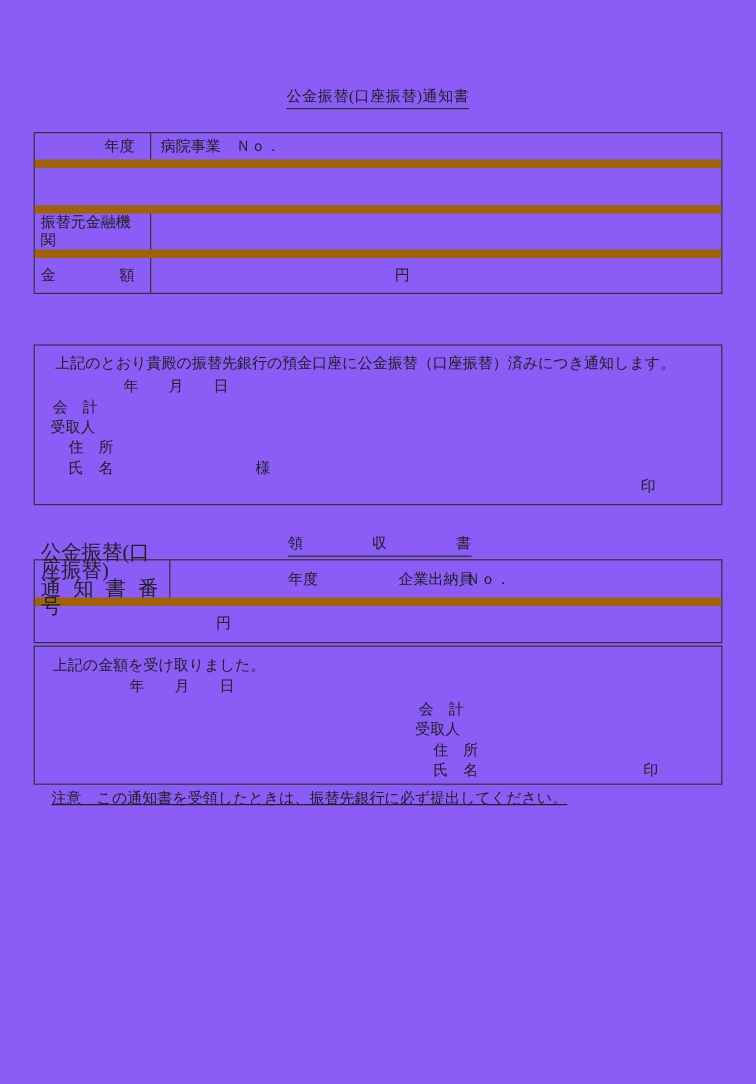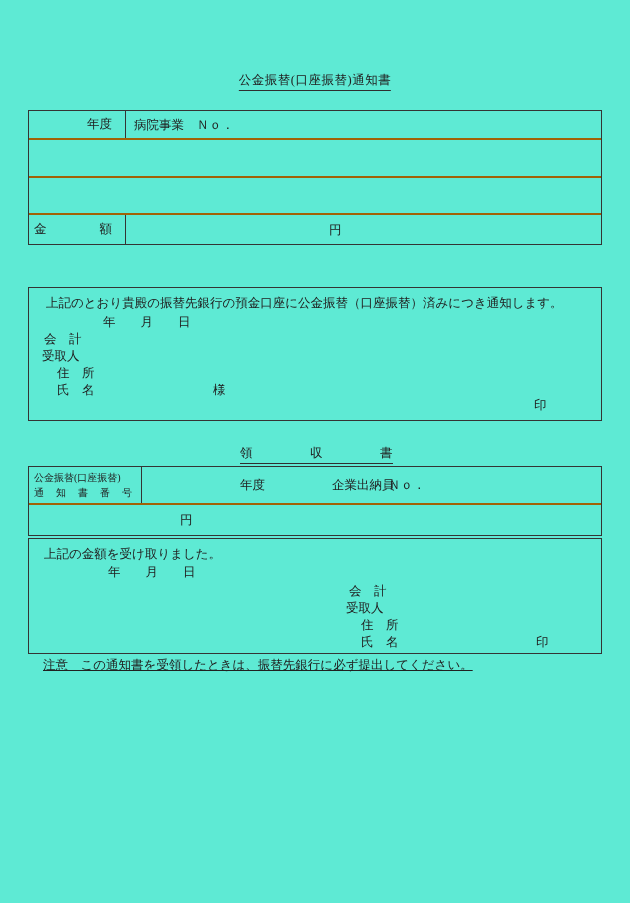--- a/index.html
+++ b/index.html
@@ -1,38 +1,38 @@
 <!DOCTYPE html>
 <html><head>
 <meta charset="utf-8">
 <style>
   * { margin:0; padding:0; box-sizing:border-box; }
   html,body { background:#e9e9e9; }
   .page {
     position:relative; width:630px; height:903px; margin:0 auto;
-    background:#5eead4; color:#212121;
+    background:#8b5cf6; color:#212121;
     font-family:"Liberation Serif","DejaVu Serif",serif;
     font-size:12.5px; line-height:15px;
   }
   .title { position:absolute; font-size:12.5px; letter-spacing:0.5px;
     border-bottom:1px solid #2f2f2f; padding-bottom:2px; white-space:nowrap; }
   .t1 { top:73px; left:50%; transform:translateX(-50%); }
   .t2 { top:446px; left:240px; width:153px; text-align:justify; text-align-last:justify; }
 
   .tbl { position:absolute; left:28px; width:574px; border:1px solid #343434; }
-  .trow { display:flex; border-bottom:2px solid #a16207; }
+  .trow { display:flex; border-bottom:7px solid #a16207; }
   .trow:last-child { border-bottom:none; }
   .tc1 { border-right:1px solid #343434; display:flex; flex-direction:column; justify-content:center; }
   .tbl1 .tc1 { width:97px; padding:0 13px 0 5px; }
   .tbl2 .tc1 { width:113px; padding:0 9px 0 5px; }
   .tc2 { flex:1; position:relative; }
   .jlabel { text-align:justify; text-align-last:justify; }
   .rlabel { text-align:right; }
   .vcenter { position:absolute; top:50%; transform:translateY(-50%); white-space:nowrap; }
-  .twolines { font-size:10px; line-height:15px; }
+  .twolines { font-size:17px; line-height:15px; }
 
   .box { position:absolute; left:28px; width:574px; border:1px solid #343434; background:transparent; }
   .nbox { top:287px; height:134px; }
   .rbox { top:538px; height:116px; }
   .abs { position:absolute; white-space:nowrap; }
   .footnote { position:absolute; left:43px; top:658px; white-space:nowrap;text-decoration:underline; }
 </style>
 </head>
 <body>
 
@@ -44,20 +44,21 @@
     <div class="trow" style="height:29px">
       <div class="tc1 rlabel">年度</div>
       <div class="tc2">
         <span class="vcenter" style="left:8px">病院事業　Ｎｏ．</span>
       </div>
     </div>
     <div class="trow" style="height:38px">
       <div class="tc2"></div>
     </div>
     <div class="trow" style="height:37px">
+      <div class="tc1">振替元金融機関</div>
       <div class="tc2"></div>
     </div>
     <div class="trow" style="height:29px">
       <div class="tc1 jlabel">金 額</div>
       <div class="tc2">
         <span class="vcenter" style="left:203px">円</span>
       </div>
     </div>
   </div>
 

